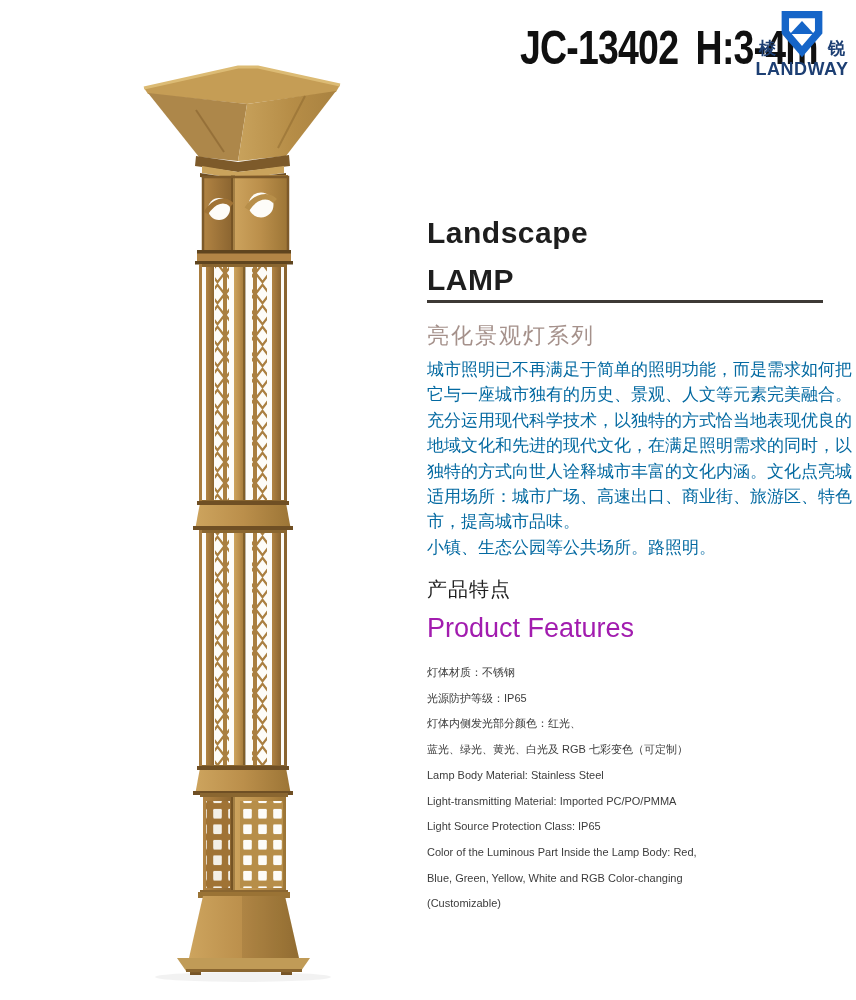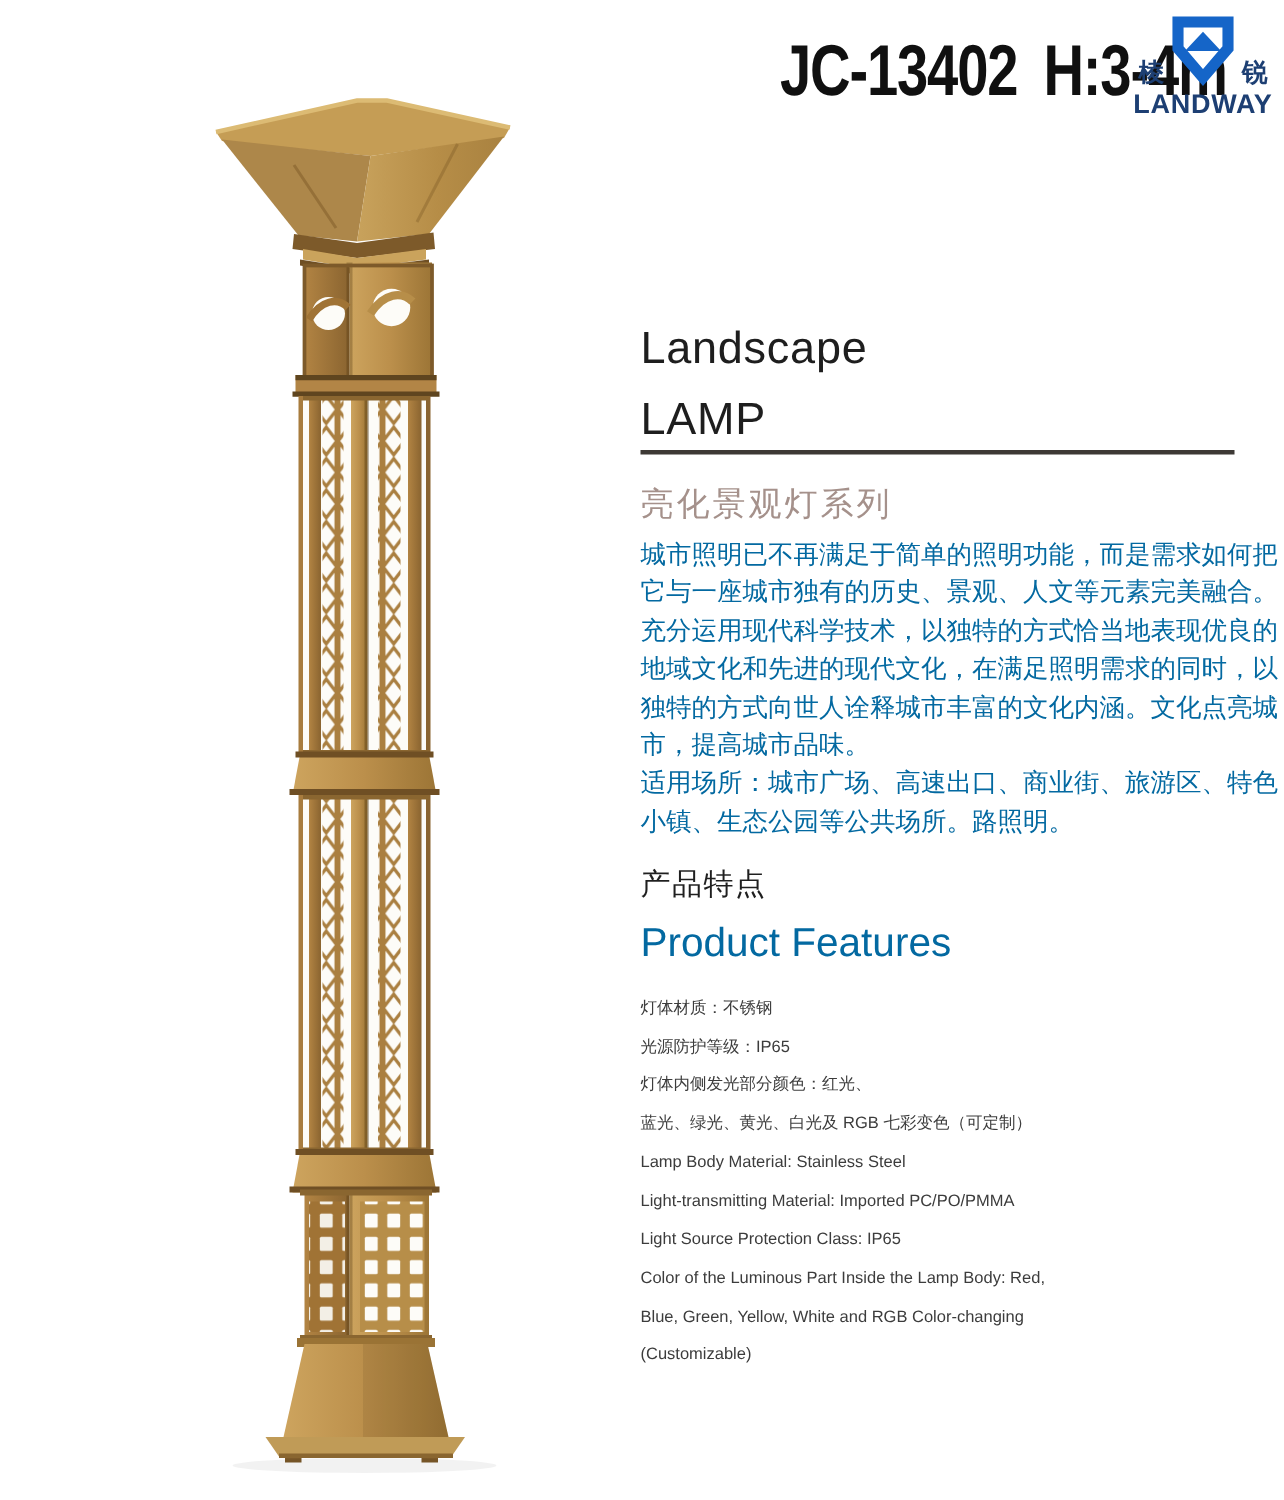--- a/index.html
+++ b/index.html
@@ -7,28 +7,28 @@
         font-family:"Liberation Sans",sans-serif;color:#222;}
   
   .model{position:absolute;left:520px;top:20px;font-size:48px;font-weight:bold;color:#101010;
          letter-spacing:-1px;word-spacing:10px;white-space:nowrap;
          transform:scaleX(.78);transform-origin:left top;}
   .logo{position:absolute;left:754px;top:8px;width:96px;text-align:center;}
   .logo-row{display:flex;align-items:flex-end;justify-content:center;gap:1px;}
   .logo-cn{font-size:17px;font-weight:bold;color:#1d3f73;line-height:1;padding-bottom:5px;}
   .logo-name{font-size:18px;font-weight:bold;color:#1d3f73;letter-spacing:.5px;margin-top:-3px;}
   
-  .title{position:absolute;left:427px;font-size:30px;font-weight:400;color:#1e1e1e;letter-spacing:.5px;}
+  .title{position:absolute;left:427px;font-size:30px;font-weight:700;color:#1e1e1e;letter-spacing:.5px;}
   .title-1{top:216px;}
   .title-2{top:263px;}
   .rule{position:absolute;left:427px;top:300px;width:396px;height:3px;background:#3d3935;}
   .series{position:absolute;left:427px;top:309px;font-size:22px;color:#a5918b;letter-spacing:2px;margin-top:12px;}
   .desc{position:absolute;left:427px;top:357px;font-size:17px;line-height:25.4px;color:#0369a1;}
   .h-cn{position:absolute;left:427px;top:576px;font-size:20px;font-weight:400;color:#1f1f1f;letter-spacing:1px;}
-  .h-en{position:absolute;left:427px;top:613px;font-size:27px;font-weight:400;color:#0369a1;}
+  .h-en{position:absolute;left:427px;top:613px;font-size:27px;font-weight:400;color:#a21caf;}
   .features{position:absolute;left:427px;top:660px;font-size:11px;line-height:25.7px;color:#3c3c3c;}
   .line{white-space:nowrap;}
   
   .lamp{position:absolute;left:0;top:0;}
 </style>
 </head>
 <body>
 
 <div class="page">
 
@@ -165,22 +165,22 @@
   <div class="title title-2">LAMP</div>
   <div class="rule"></div>
   <div class="series">亮化景观灯系列</div>
 
   <div class="desc">
     <div class="line">城市照明已不再满足于简单的照明功能，而是需求如何把</div>
     <div class="line">它与一座城市独有的历史、景观、人文等元素完美融合。</div>
     <div class="line">充分运用现代科学技术，以独特的方式恰当地表现优良的</div>
     <div class="line">地域文化和先进的现代文化，在满足照明需求的同时，以</div>
     <div class="line">独特的方式向世人诠释城市丰富的文化内涵。文化点亮城</div>
+    <div class="line">适用场所：城市广场、高速出口、商业街、旅游区、特色</div>
     <div class="line">市，提高城市品味。</div>
-    <div class="line">适用场所：城市广场、高速出口、商业街、旅游区、特色</div>
     <div class="line">小镇、生态公园等公共场所。路照明。</div>
   </div>
 
   <div class="h-cn">产品特点</div>
   <div class="h-en">Product Features</div>
 
   <div class="features">
     <div class="line">灯体材质：不锈钢</div>
     <div class="line">光源防护等级：IP65</div>
     <div class="line">灯体内侧发光部分颜色：红光、</div>

